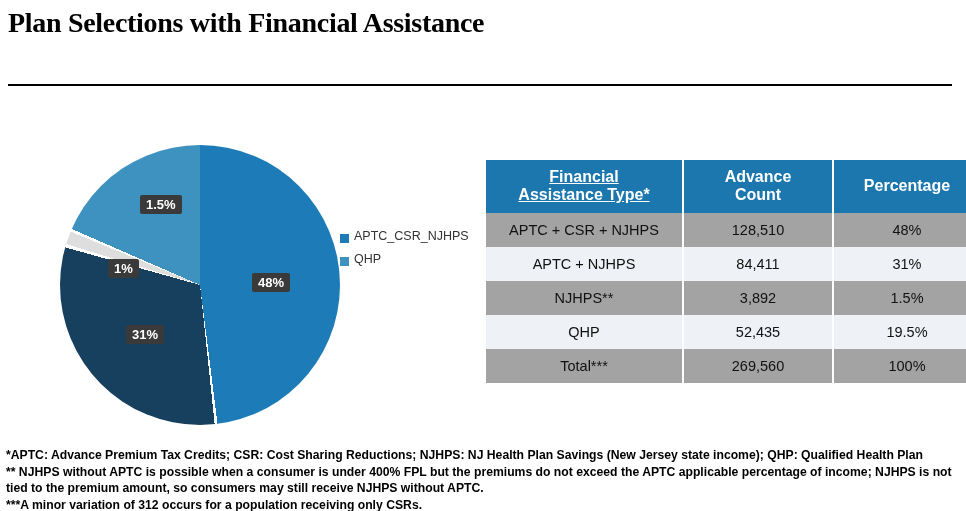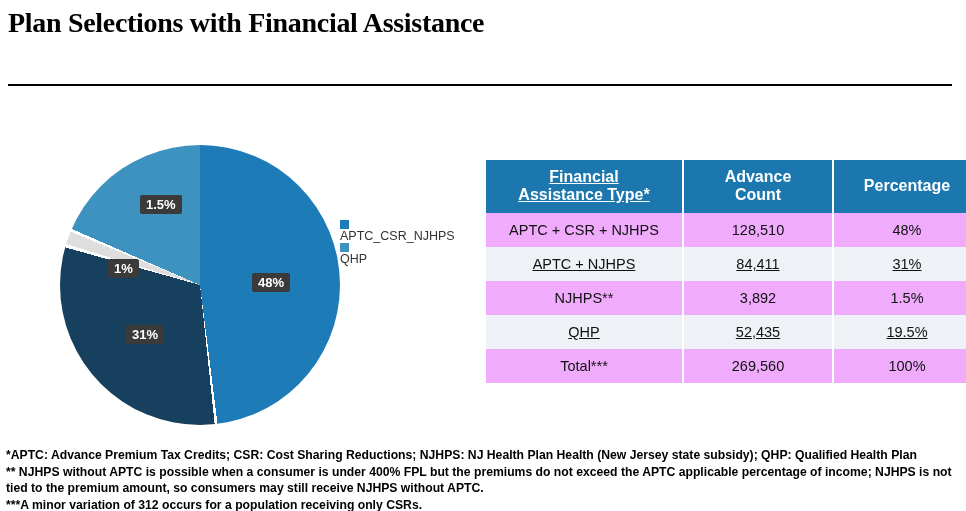--- a/index.html
+++ b/index.html
@@ -79,25 +79,24 @@
   .lbl-15 { left: 100px; top: 60px; }
 
   .legend {
     position: absolute;
     left: 300px;
     top: 85px;
     width: 130px;
   }
   .legend-item {
     display: flex;
-    align-items: flex-start;
+    align-items: flex-end;
     height: 23px;
     font-size: 12.5px;
     color: #333333;
-    flex-direction: column;
   }
   .legend-swatch {
     width: 9px;
     height: 9px;
     margin-right: 5px;
     flex: 0 0 auto;
   }
 
   
   .table-wrap {
@@ -123,22 +122,22 @@
   }
   table.data-table th:last-child { border-right: none; }
   table.data-table td {
     font-size: 14.5px;
     text-align: center;
     padding: 9px 4px;
     color: #111111;
     border-right: 2px solid #ffffff;
   }
   table.data-table td:last-child { border-right: none; }
-  table.data-table tr.row-even td { background: #f0abfc; }
-  table.data-table tr.row-odd td { background: #eef1f5; text-decoration: underline; }
+  table.data-table tr.row-even td { background: #a3a3a3; }
+  table.data-table tr.row-odd td { background: #eef1f5; }
   .col-1 { width: 188px; text-decoration: underline; }
   .col-2 { width: 140px; }
   .col-3 { width: 138px; }
 
   
   .footnotes {
     position: absolute;
     left: 6px;
     top: 447px;
     width: 952px;
@@ -218,16 +217,16 @@
       <tr class="row-even">
         <td>Total***</td>
         <td>269,560</td>
         <td>100%</td>
       </tr>
     </tbody>
   </table>
 </div>
 
 <div class="footnotes">
-  <p>*APTC: Advance Premium Tax Credits; CSR: Cost Sharing Reductions; NJHPS: NJ Health Plan Health (New Jersey state subsidy); QHP: Qualified Health Plan</p>
+  <p>*APTC: Advance Premium Tax Credits; CSR: Cost Sharing Reductions; NJHPS: NJ Health Plan Savings (New Jersey state income); QHP: Qualified Health Plan</p>
   <p>** NJHPS without APTC is possible when a consumer is under 400% FPL but the premiums do not exceed the APTC applicable percentage of income; NJHPS is not tied to the premium amount, so consumers may still receive NJHPS without APTC.</p>
   <p>***A minor variation of 312 occurs for a population receiving only CSRs.</p>
 </div>
 
 </body></html>

